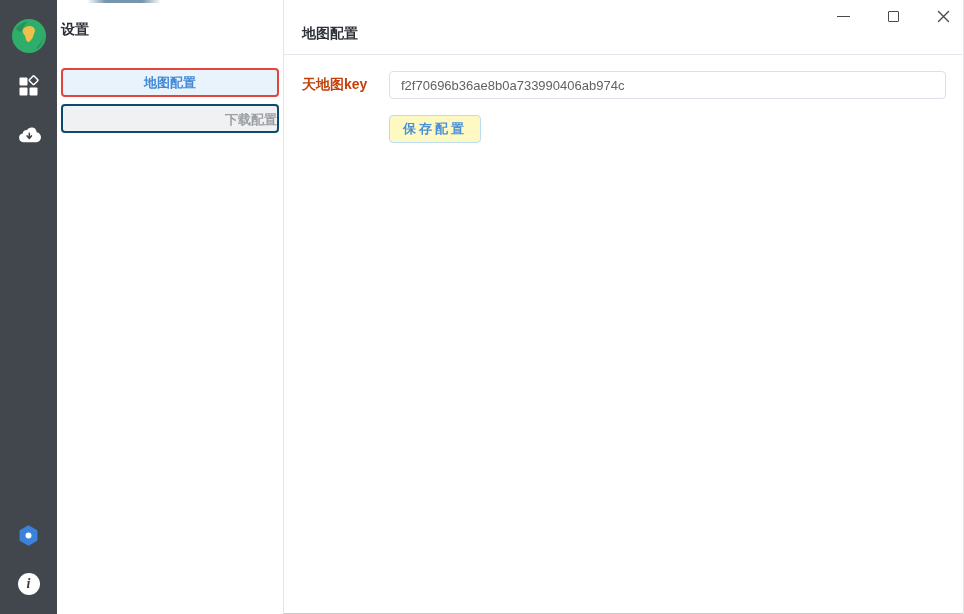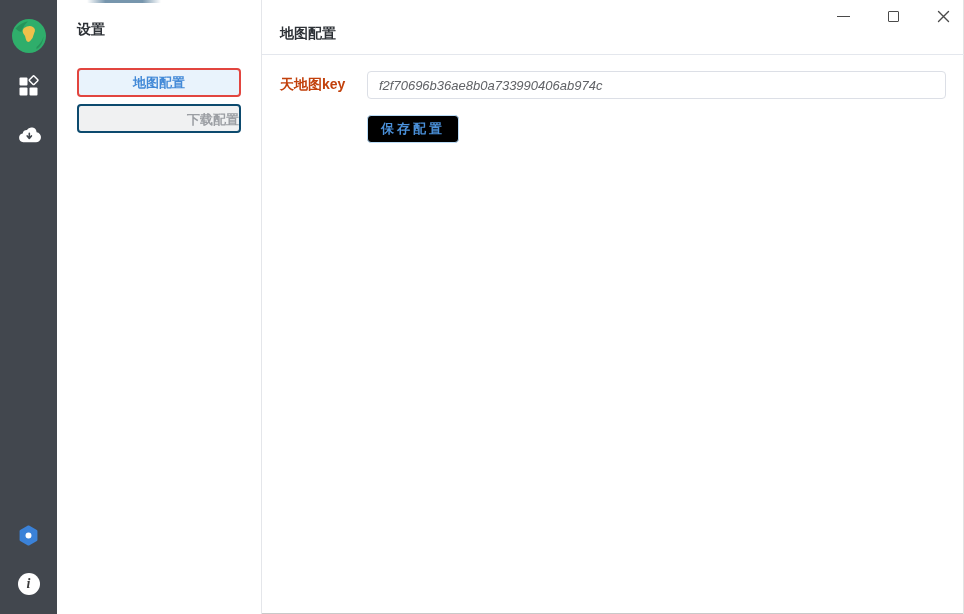--- a/index.html
+++ b/index.html
@@ -28,22 +28,22 @@
   .icon-info   {
     margin-top:27px; margin-bottom:19px;
     width:22px; height:22px; border-radius:50%; background:#ffffff;
     display:flex; align-items:center; justify-content:center;
     font-family:"Liberation Serif",serif; font-style:italic; font-weight:bold;
     font-size:14px; color:#3a3a3a;
   }
 
   
   .settings-panel {
-    width:205px; height:614px; background:#ffffff;
-    border-right:1px solid #e4e6ea; padding:0 20px; flex-shrink:0;
+    width:227px; height:614px; background:#ffffff;
+    border-right:1px solid #e4e6ea; padding:0 4px; flex-shrink:0;
   }
   .panel-title { margin-top:21px; font-size:14px; font-weight:bold; color:#2e3237; }
   .nav-list { margin-top:29px; }
   .nav-btn {
     display:block; width:100%; height:29px; border-radius:4px;
     font-size:13px; font-weight:bold; text-align:center; cursor:pointer;
     font-family:"Liberation Sans","DejaVu Sans",sans-serif;
   }
   .nav-btn.active {
     background:#e9f3fc; color:#4289d7; border:2px solid #e2453f; line-height:25px;
@@ -61,25 +61,24 @@
   }
   .main-header-title { font-size:14px; font-weight:bold; color:#2e3237; padding-bottom:11px; }
   .form-area { padding:16px 18px; }
   .form-row { display:flex; align-items:center; }
   .form-label { width:80px; font-size:14px; font-weight:bold; color:#c2410c; flex-shrink:0; }
   .form-input {
     flex:1; height:28px; margin-left:7px;
     border:1px solid #dcdfe6; border-radius:4px;
     padding:0 11px; font-size:13px; color:#606266; outline:none;
     font-family:"Liberation Sans","DejaVu Sans",sans-serif;
-    font-style:italic;
   }
   .save-btn {
     margin-top:16px; margin-left:87px; height:28px; padding:0 13px;
-    background:#000000; border:1px solid #badcf7; border-radius:4px;
+    background:#fef9c3; border:1px solid #badcf7; border-radius:4px;
     color:#4a90d9; font-size:13px; font-weight:bold; letter-spacing:3px;
     cursor:pointer; font-family:"Liberation Sans","DejaVu Sans",sans-serif;text-align:center;
   }
 
   
   .top-accent {
     position:absolute; top:0; left:87px; width:74px; height:3px;
     background:linear-gradient(90deg, rgba(119,150,173,0), #7796ad 25%, #7796ad 75%, rgba(119,150,173,0));
   }
   .win-controls { position:absolute; top:4px; right:9px; display:flex; gap:26px; }

